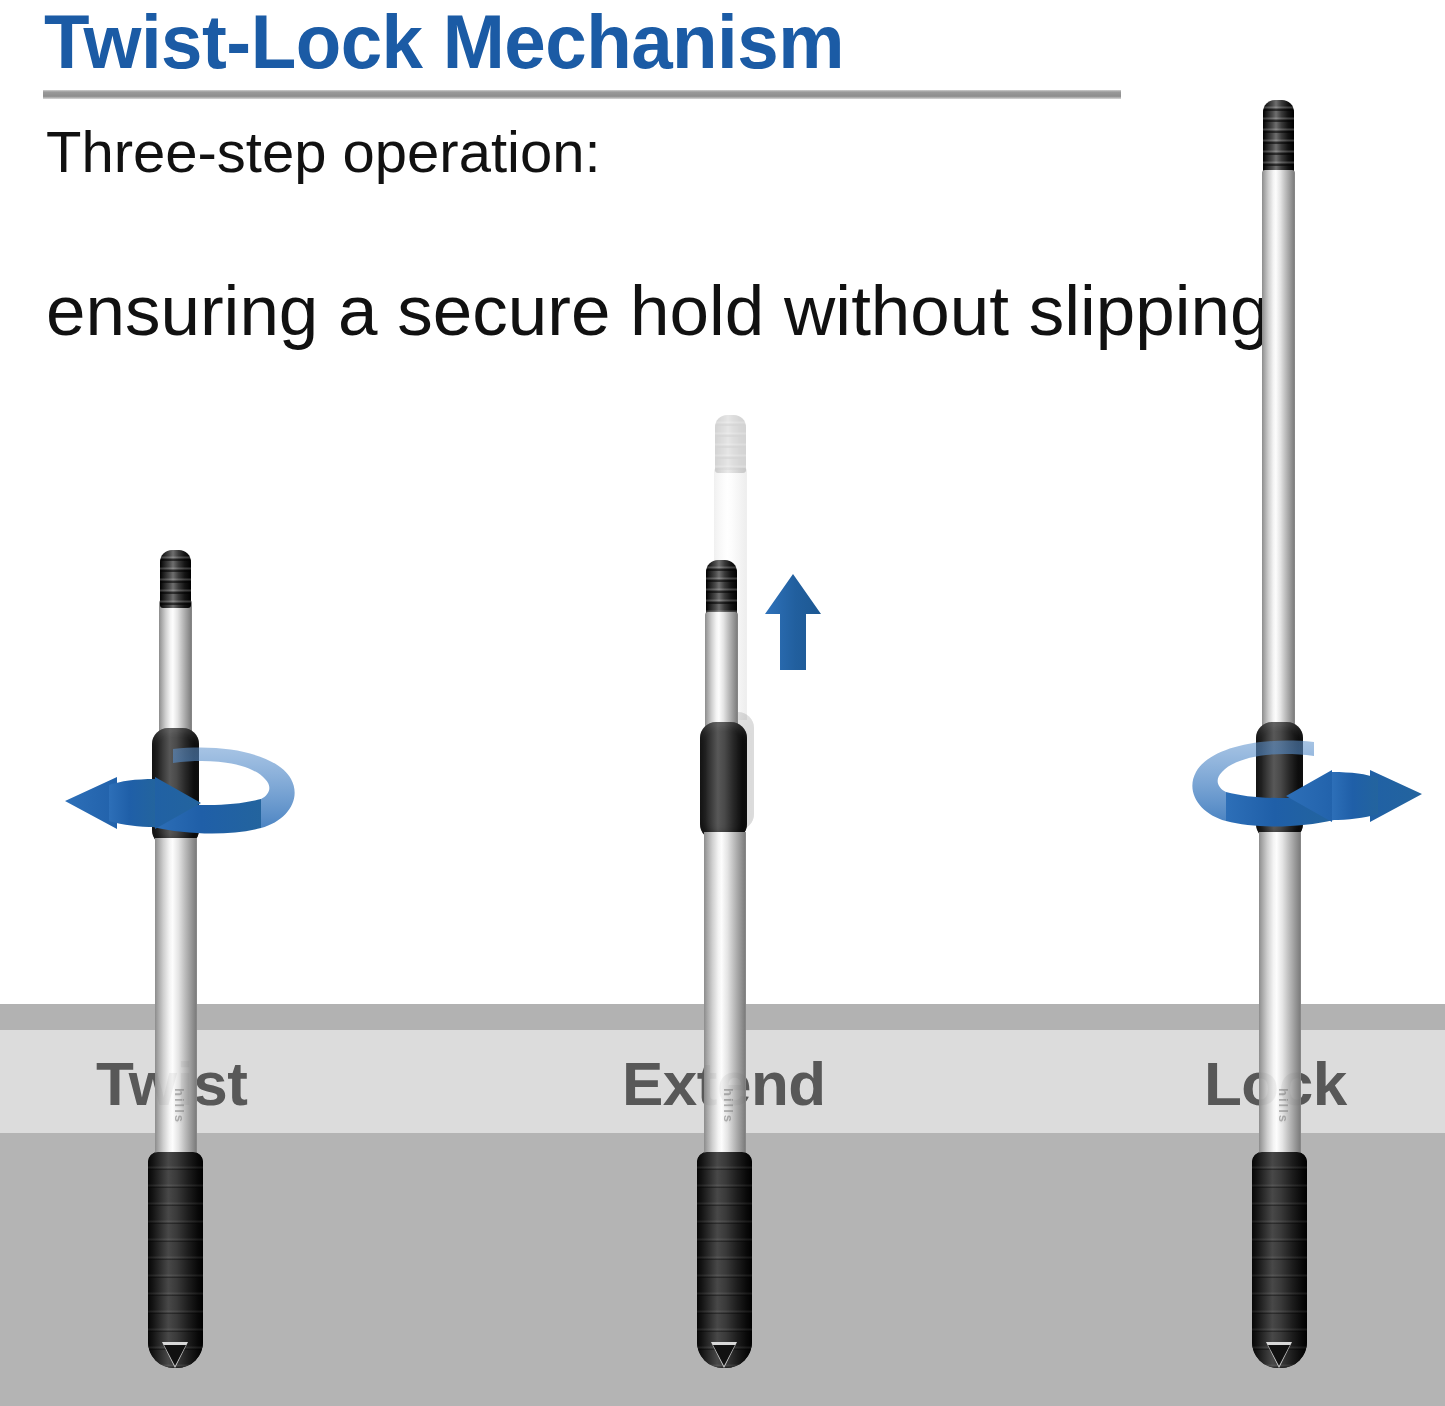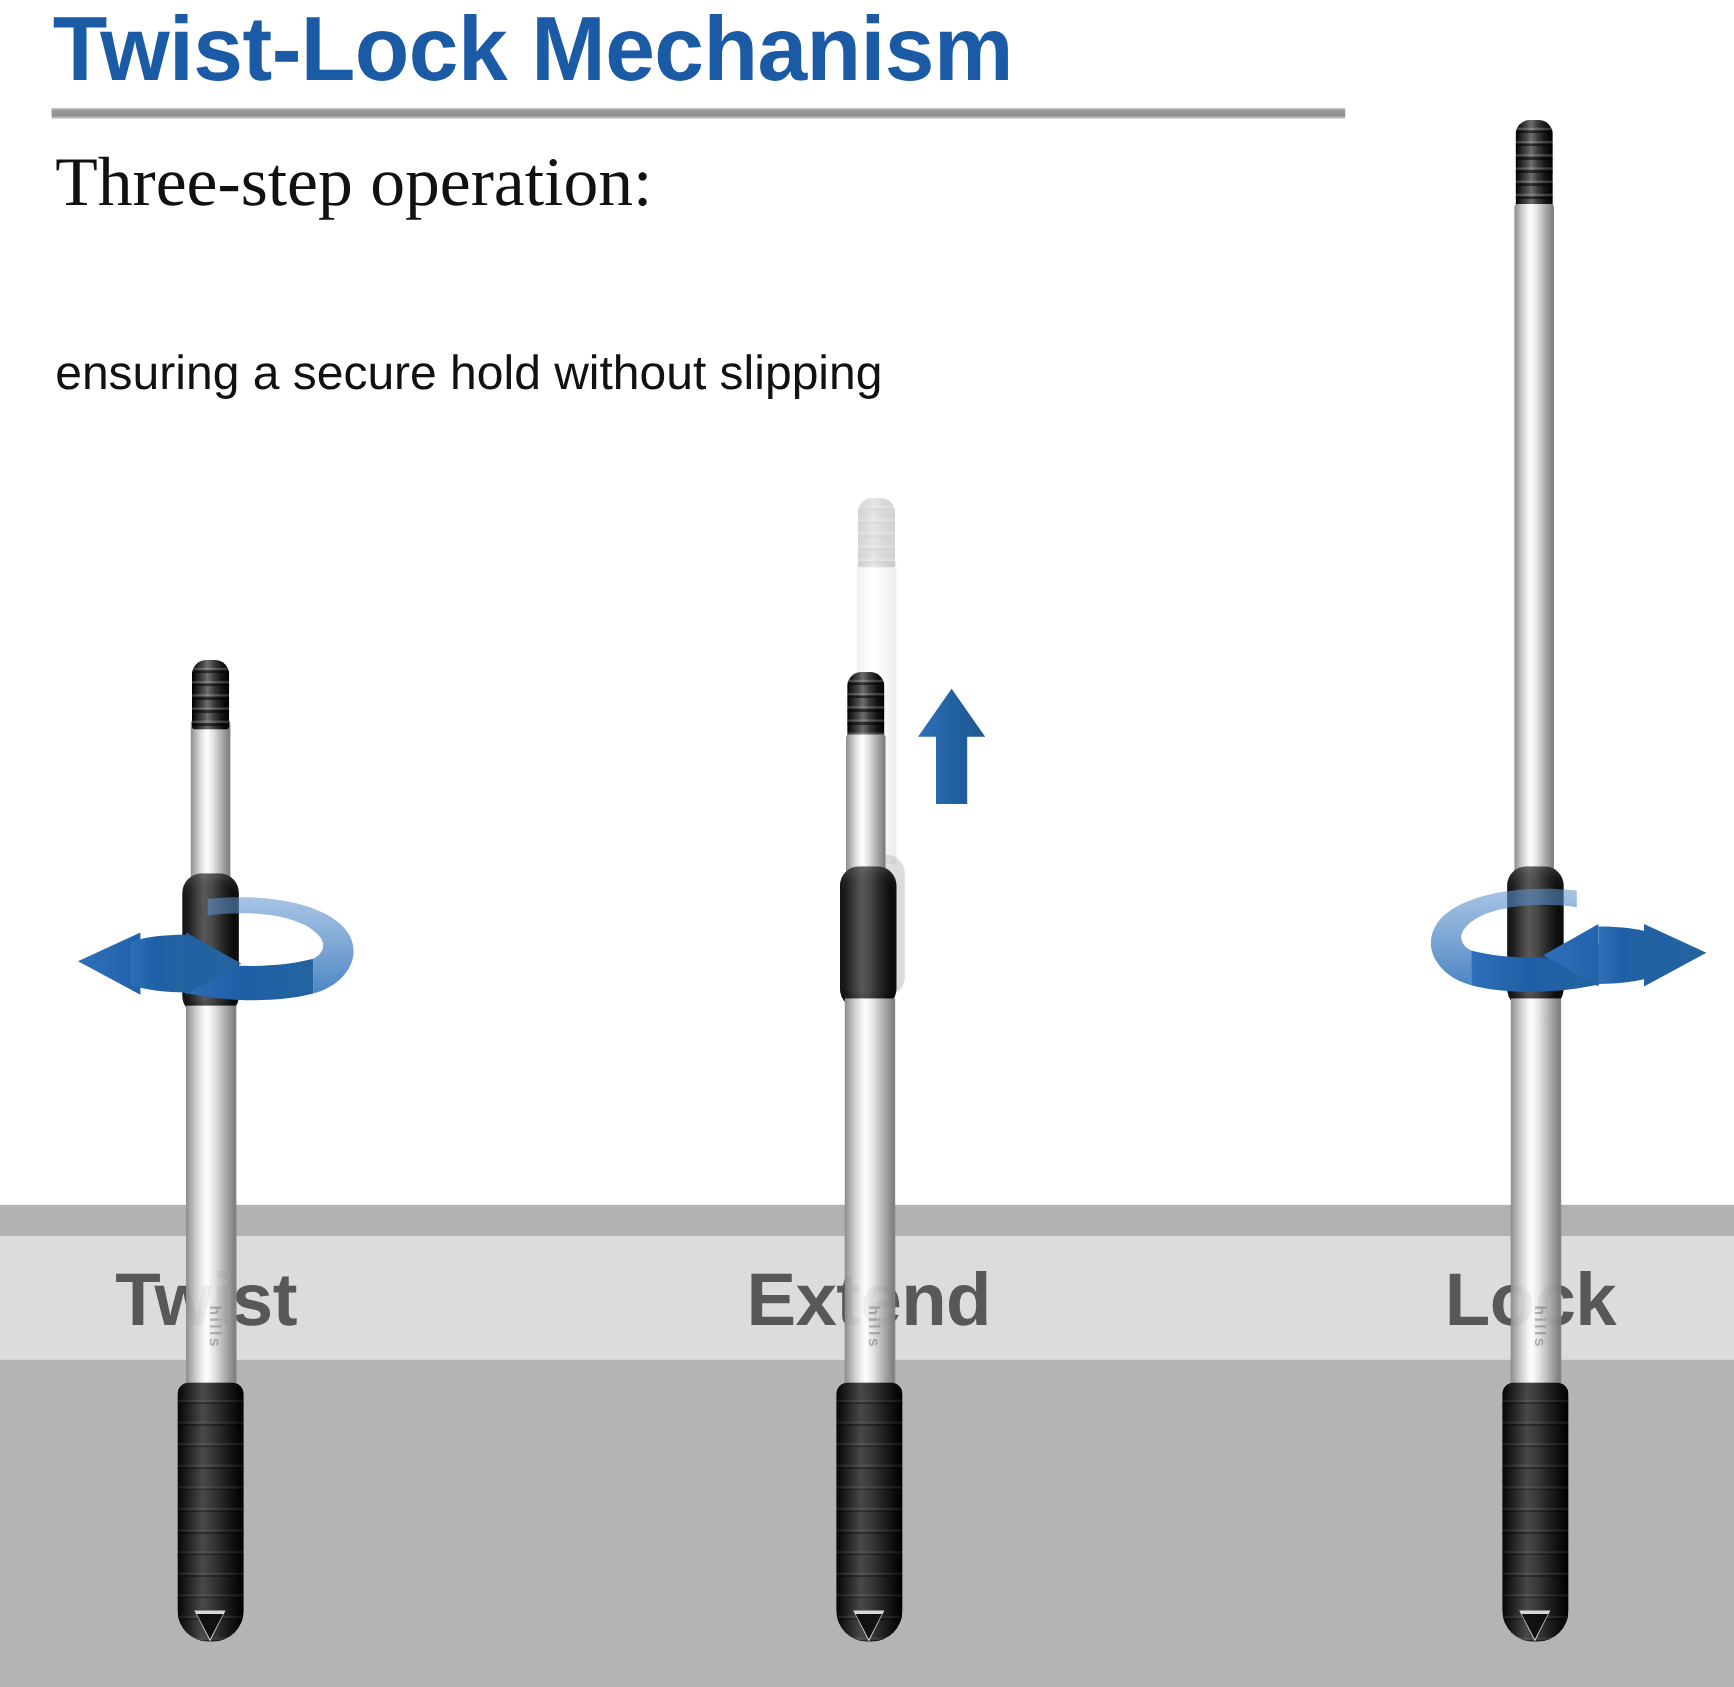--- a/index.html
+++ b/index.html
@@ -29,33 +29,33 @@
   .divider {
     position:absolute; left:43px; top:90px;
     width:1078px; height:9px;
     background:linear-gradient(to bottom,#cfcfcf 0%,#9a9a9a 22%,#8e8e8e 70%,#d8d8d8 100%);
   }
 
   .sub1 {
     position:absolute; left:46px; top:117px;
     font-size:58px; line-height:70px;
     font-weight:400; color:#111;
-    font-family:Liberation Serif, serif;
+    font-family:Liberation Sans, sans-serif;
     white-space:nowrap;
   }
   .sub2 {
     position:absolute; left:46px; top:194px;
     font-size:58px; line-height:70px;
     font-weight:700; color:#000;
     font-family:"Liberation Sans Narrow","Liberation Sans",sans-serif;
     white-space:nowrap;
   }
   .sub3 {
     position:absolute; left:46px; top:276px;
-    font-size:40px; line-height:70px;
+    font-size:71px; line-height:70px;
     font-weight:400; color:#111;
     font-family:"Liberation Sans Narrow","Liberation Sans",sans-serif;
     white-space:nowrap;
   }
 
   
   .floor-band-top {
     position:absolute; left:0; top:1004px; width:1445px; height:26px;
     background:#b2b2b2;
   }

